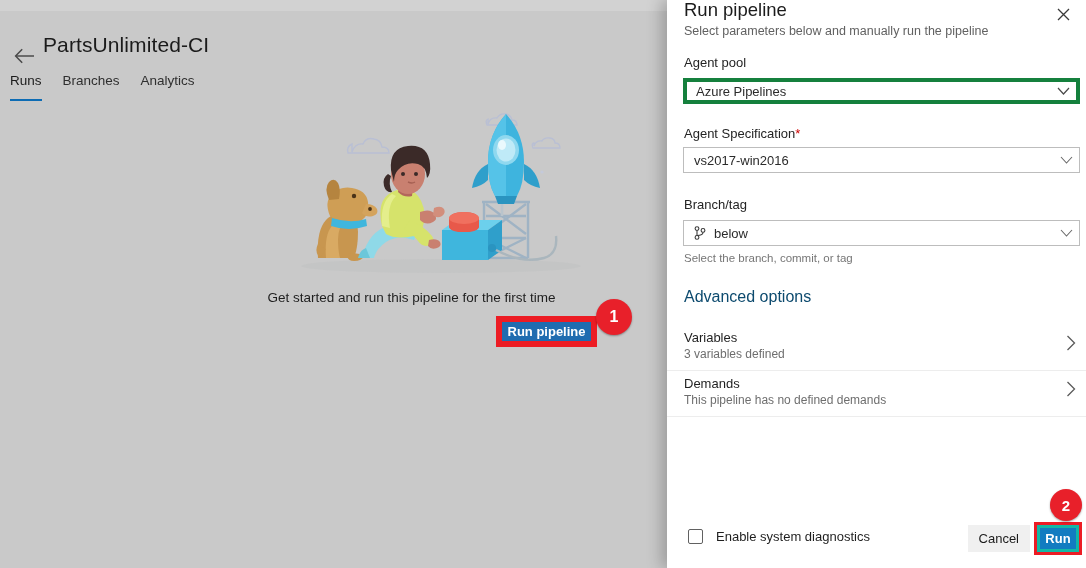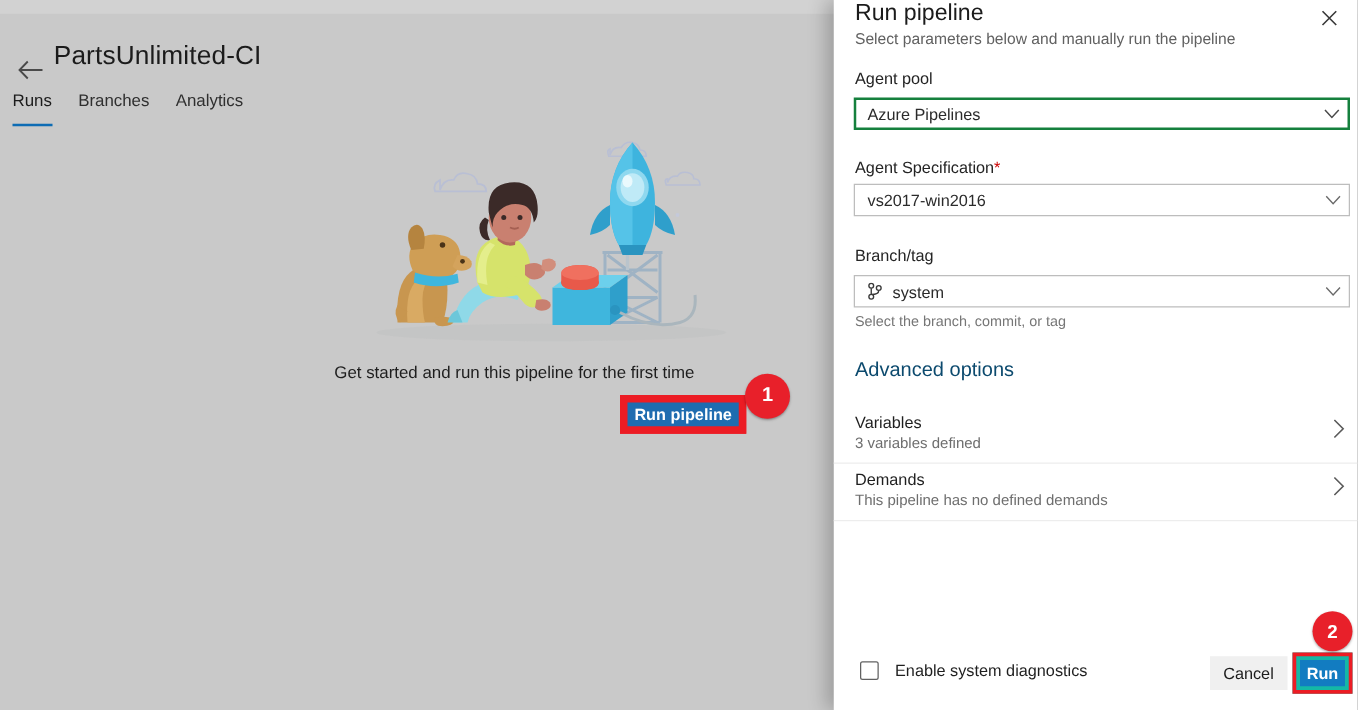--- a/index.html
+++ b/index.html
@@ -109,21 +109,21 @@
   .field-label {
     position: absolute; left: 17px;
     font-size: 13px; color: #242424;
   }
   .req { color: #c00; }
   .ctrl {
     position: absolute; left: 16px; width: 397px; height: 26px;
     border: 1px solid #bdbdbd; background: #fff;
     display: flex; align-items: center;
   }
-  .ctrl.focused { border: 2px solid #15803d; }
+  .ctrl.focused { border: 4px solid #15803d; }
   .ctrl .val {
     flex: 1; padding-left: 10px;
     font-size: 13px; color: #2b2b2b;
     white-space: nowrap; overflow: hidden;
   }
   .ctrl.focused .val { padding-left: 9px; }
   .chev {
     width: 26px; display: flex; align-items: center; justify-content: center;
     color: #4a4a4a;
   }
@@ -340,21 +340,21 @@
     <div class="ctrl" style="top:220px">
       <div class="branch-icon">
         <svg width="12" height="14" viewBox="0 0 12 14" aria-hidden="true">
           <circle cx="3" cy="2.6" r="1.9" fill="none" stroke="#3a3a3a" stroke-width="1.1"></circle>
           <circle cx="3" cy="11.4" r="1.9" fill="none" stroke="#3a3a3a" stroke-width="1.1"></circle>
           <circle cx="9" cy="4.4" r="1.9" fill="none" stroke="#3a3a3a" stroke-width="1.1"></circle>
           <path d="M3 4.6 v4.8" stroke="#3a3a3a" stroke-width="1.1" fill="none"></path>
           <path d="M9 6.3 q0 3.2 -6 3.2" stroke="#3a3a3a" stroke-width="1.1" fill="none"></path>
         </svg>
       </div>
-      <div class="val" style="padding-left:6px">system</div>
+      <div class="val" style="padding-left:6px">below</div>
       <div class="chev">
         <svg width="13" height="8" viewBox="0 0 13 8" aria-hidden="true">
           <path d="M1 1 L6.5 7 L12 1" fill="none" stroke="#6a6a6a" stroke-width="1.1"></path>
         </svg>
       </div>
     </div>
     <div class="hint" style="top:252px">Select the branch, commit, or tag</div>
 
     <div class="adv-head">Advanced options</div>
 

